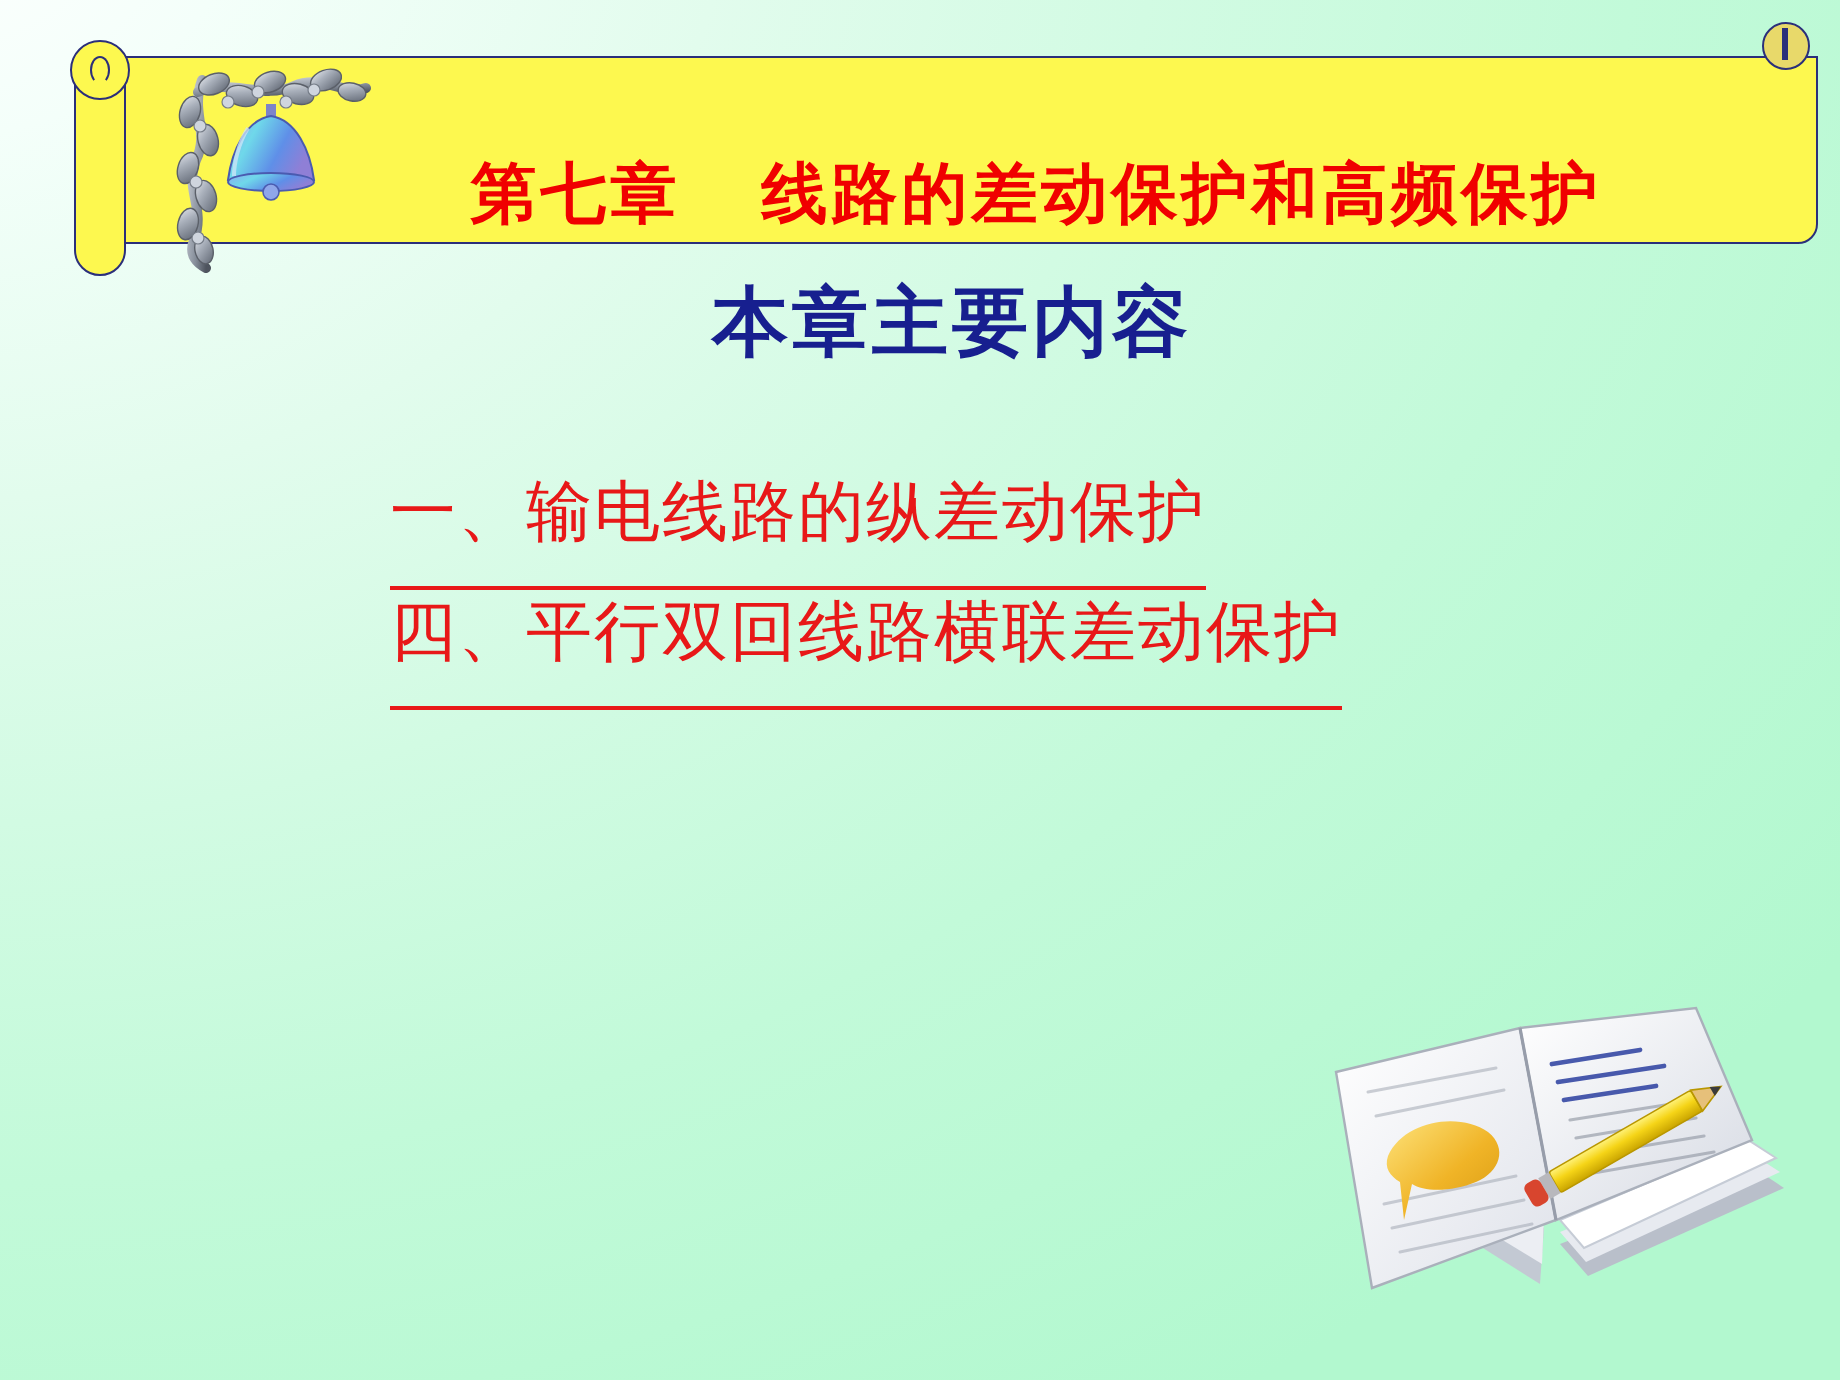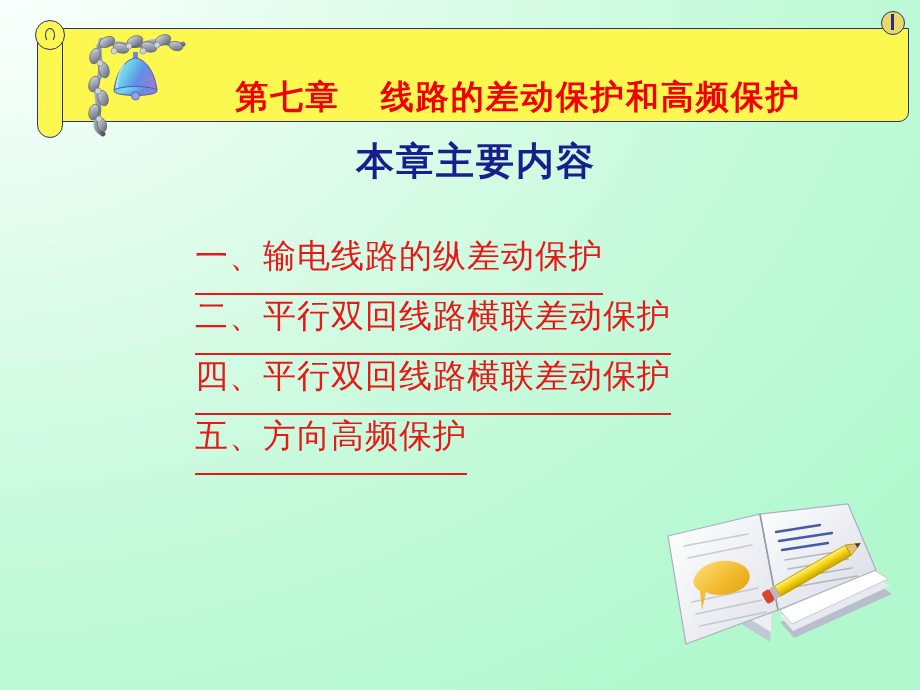--- a/index.html
+++ b/index.html
@@ -259,27 +259,21 @@
     <div class="banner-title">第七章   线路的差动保护和高频保护</div>
   </div>
 
   <div id="content-heading">本章主要内容</div>
 
   <div id="outline-list">
     <div class="outline-item">
       <span>一、输电线路的纵差动保护</span>
     </div>
     <div class="outline-item">
-      <span>二、平行双回线路横联差动保护</span>
-    </div>
-    <div class="outline-item">
       <span>四、平行双回线路横联差动保护</span>
-    </div>
-    <div class="outline-item">
-      <span>五、方向高频保护</span>
     </div>
   </div>
 
   <div id="book-clipart">
     <svg width="250" height="185" viewBox="0 0 250 185">
       <defs>
         <linearGradient id="pageL" x1="0" y1="0" x2="1" y2="1">
           <stop offset="0%" stop-color="#ffffff"></stop>
           <stop offset="100%" stop-color="#dfe2ea"></stop>
         </linearGradient>

